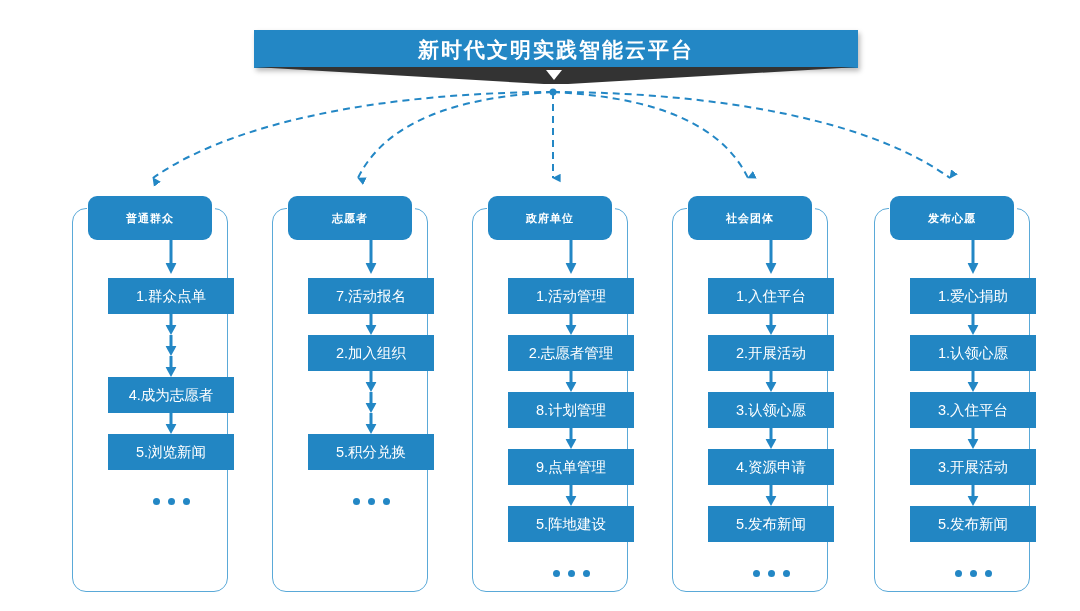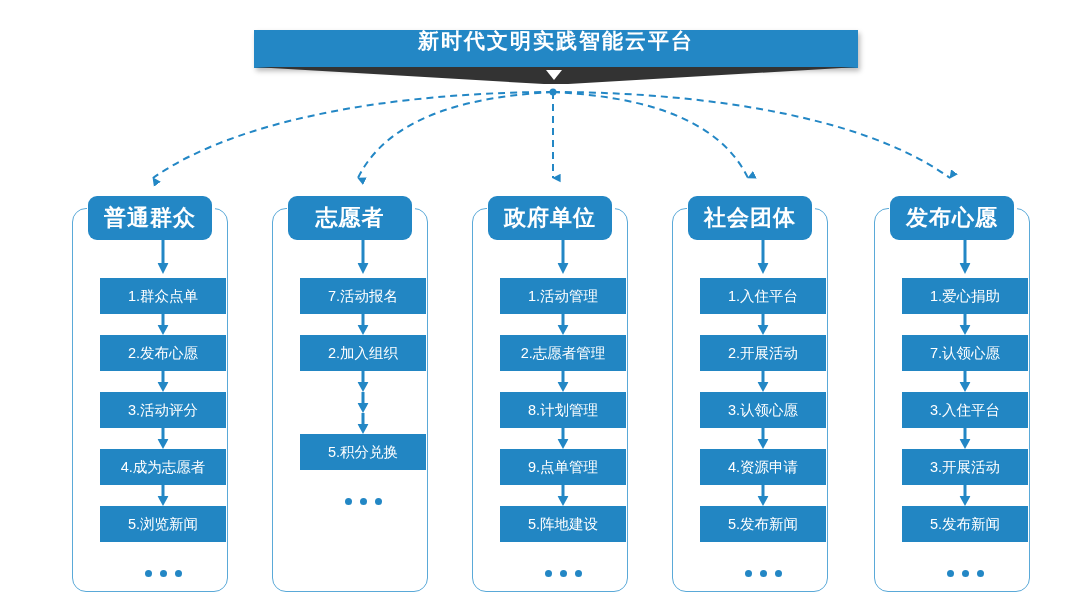--- a/index.html
+++ b/index.html
@@ -26,21 +26,21 @@
     left: 254px;
     top: 30px;
     width: 604px;
     height: 38px;
   }
   .banner {
     position: absolute;
     inset: 0;
     background: #2387c5;
     display: flex;
-    align-items: flex-start;
+    align-items: center;
     justify-content: center;
     box-shadow: 2px 3px 5px rgba(0,0,0,0.28);
   }
   .banner-title {
     color: #ffffff;
     font-size: 21px;
     font-weight: bold;
     letter-spacing: 2px;
     line-height: 1;
   }
@@ -114,30 +114,30 @@
     height: 44px;
     background: #2387c5;
     border-radius: 9px;
     display: flex;
     align-items: center;
     justify-content: center;
     z-index: 3;
   }
   .col-header-label {
     color: #ffffff;
-    font-size: 22px;
+    font-size: 11px;
     font-weight: bold;
     letter-spacing: 1px;
     line-height: 1;
     white-space: nowrap;
   }
 
   .col-items {
     position: absolute;
-    left: 4px;
+    left: 12px;
     top: 44px;
     width: 158px;
     padding-left: 8px;
   }
   
   .lead-arrow {
     position: relative;
     height: 38px;
   }
   .arrow-glyph {
@@ -232,32 +232,26 @@
         </div>
         <div class="item">
             <span class="item-label">1.群众点单</span>
           </div>
         <div class="gap-arrow">
           <svg class="arrow-glyph" width="11" height="21" viewBox="0 0 11 21">
               <line x1="5.5" y1="0" x2="5.5" y2="12" stroke="#2387c5" stroke-width="3"></line>
               <polygon points="0,11 11,11 5.5,21" fill="#2387c5"></polygon>
             </svg>
         </div>
-        <div class="item">
-            <span class="item-label">2.发布心愿</span>
-          </div>
-        <div class="gap-arrow">
-          <svg class="arrow-glyph" width="11" height="21" viewBox="0 0 11 21">
-              <line x1="5.5" y1="0" x2="5.5" y2="12" stroke="#2387c5" stroke-width="3"></line>
-              <polygon points="0,11 11,11 5.5,21" fill="#2387c5"></polygon>
-            </svg>
-        </div>
-        <div class="item">
-            <span class="item-label">3.活动评分</span>
-          </div>
+        <div class="gap-arrow">
+          <svg class="arrow-glyph" width="11" height="21" viewBox="0 0 11 21">
+              <line x1="5.5" y1="0" x2="5.5" y2="12" stroke="#2387c5" stroke-width="3"></line>
+              <polygon points="0,11 11,11 5.5,21" fill="#2387c5"></polygon>
+            </svg>
+        </div>
         <div class="gap-arrow">
           <svg class="arrow-glyph" width="11" height="21" viewBox="0 0 11 21">
               <line x1="5.5" y1="0" x2="5.5" y2="12" stroke="#2387c5" stroke-width="3"></line>
               <polygon points="0,11 11,11 5.5,21" fill="#2387c5"></polygon>
             </svg>
         </div>
         <div class="item">
             <span class="item-label">4.成为志愿者</span>
           </div>
         <div class="gap-arrow">
@@ -463,21 +457,21 @@
         <div class="item">
             <span class="item-label">1.爱心捐助</span>
           </div>
         <div class="gap-arrow">
           <svg class="arrow-glyph" width="11" height="21" viewBox="0 0 11 21">
               <line x1="5.5" y1="0" x2="5.5" y2="12" stroke="#2387c5" stroke-width="3"></line>
               <polygon points="0,11 11,11 5.5,21" fill="#2387c5"></polygon>
             </svg>
         </div>
         <div class="item">
-            <span class="item-label">7.认领心愿</span>
+            <span class="item-label">1.认领心愿</span>
           </div>
         <div class="gap-arrow">
           <svg class="arrow-glyph" width="11" height="21" viewBox="0 0 11 21">
               <line x1="5.5" y1="0" x2="5.5" y2="12" stroke="#2387c5" stroke-width="3"></line>
               <polygon points="0,11 11,11 5.5,21" fill="#2387c5"></polygon>
             </svg>
         </div>
         <div class="item">
             <span class="item-label">3.入住平台</span>
           </div>

